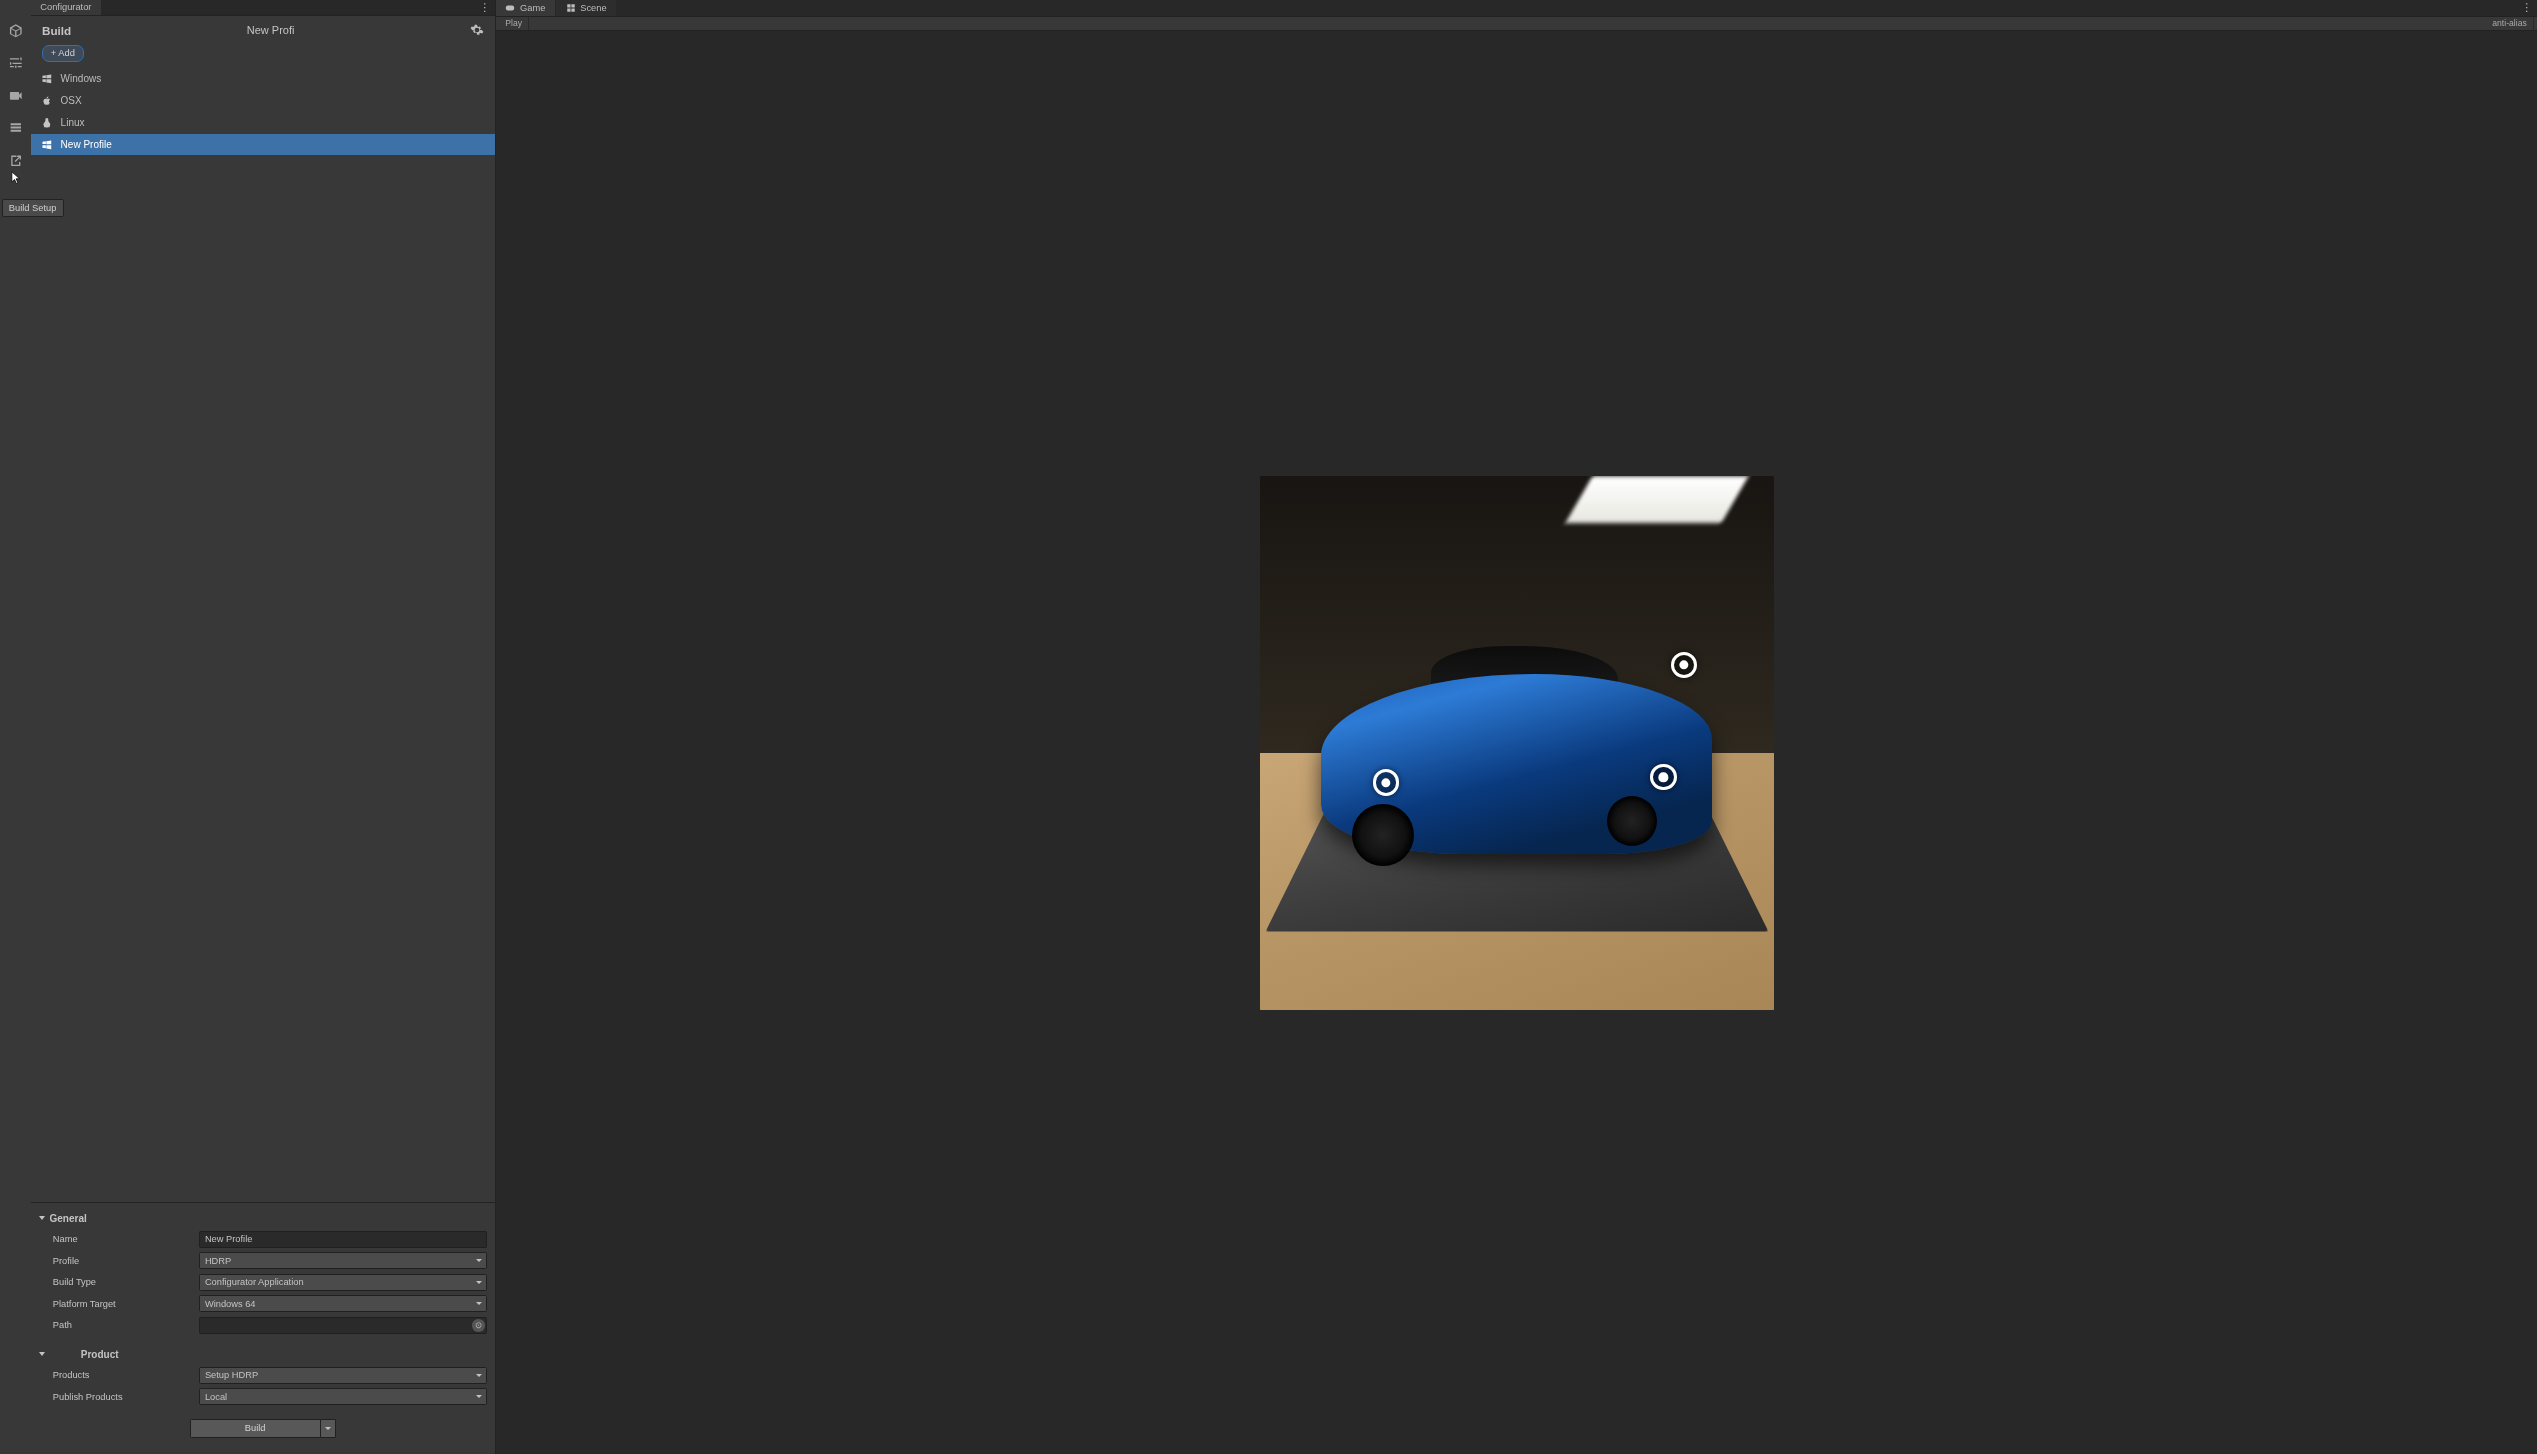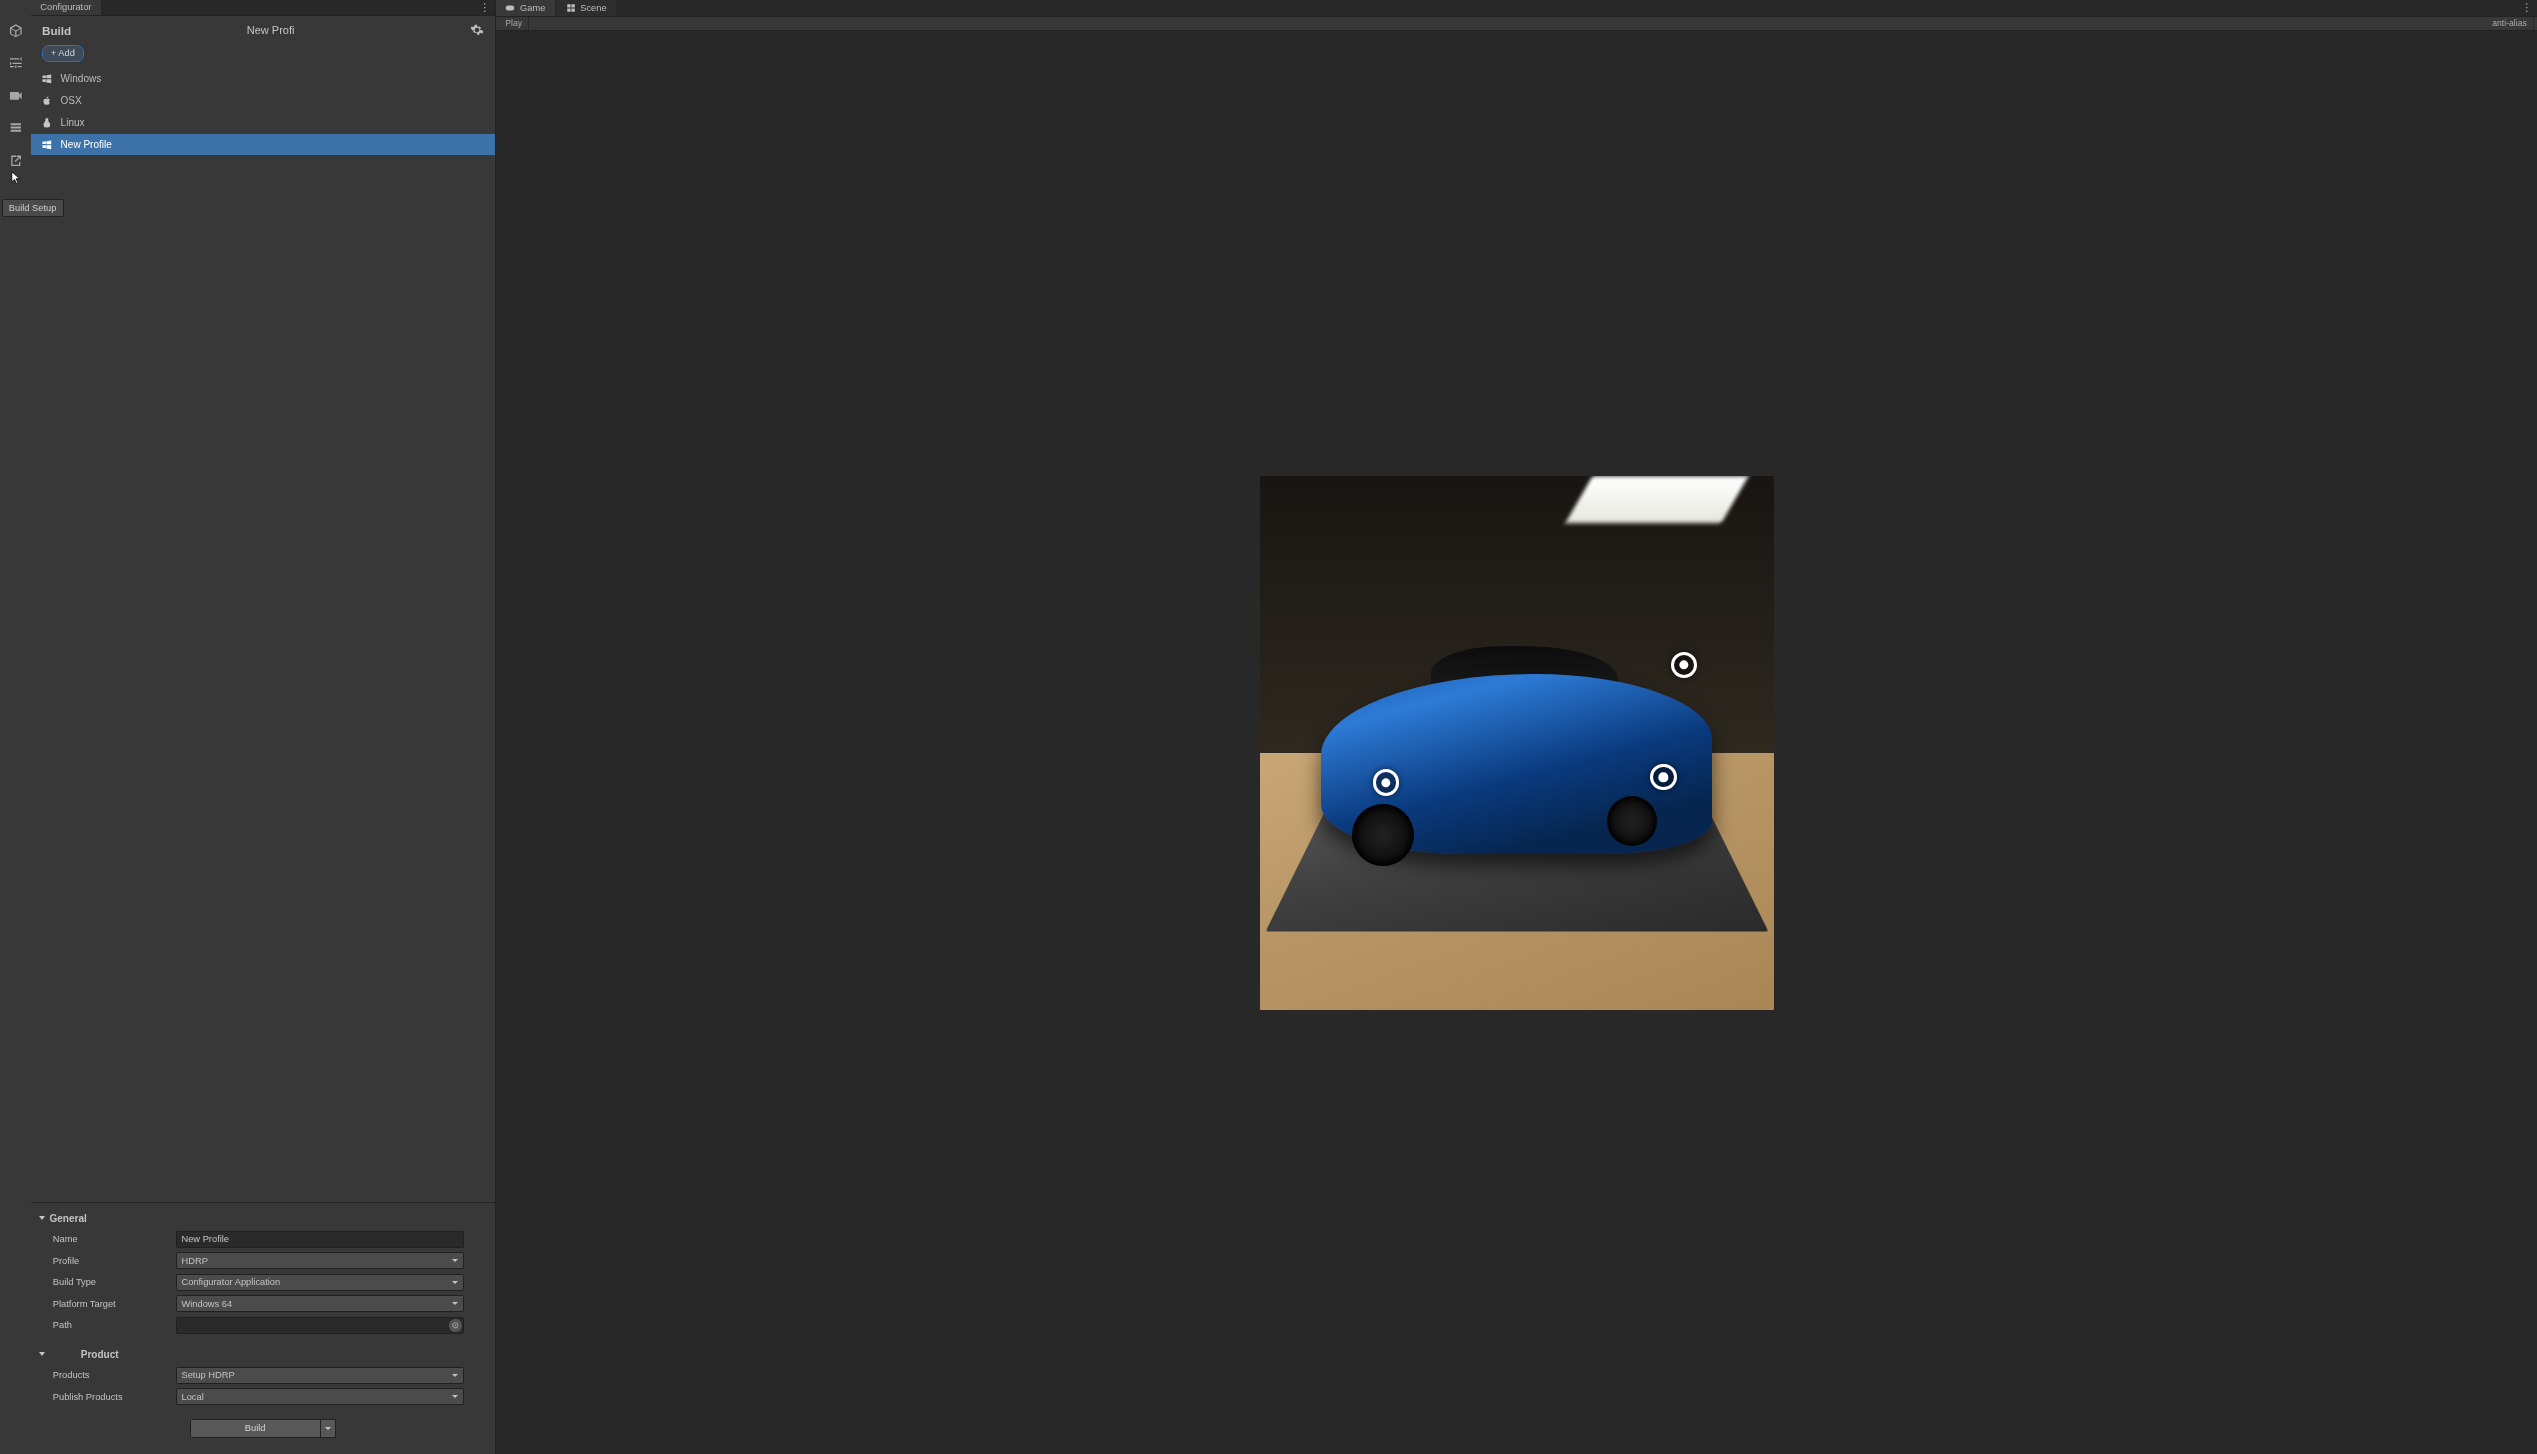--- a/index.html
+++ b/index.html
@@ -34,21 +34,21 @@
 .profile-item .pi-icon { width: 12.5px; height: 12.5px; display: flex; align-items: center; justify-content: center; }
 .profile-item .pi-icon svg { width: 11.7px; height: 11.7px; fill: #c4c4c4; }
 .profile-item.selected .pi-icon svg { fill: #fff; }
 .profile-item .pi-label { font-size: 10px; }
 
 .list-filler { flex: 1; min-height: 117px; }
 
 .inspector { border-top: 0.8px solid #232323; padding: 4.7px 7.8px 11px 7.8px; }
 .section-hdr { display: flex; align-items: center; gap: 4.7px; padding: 4.7px 0; font-weight: 600; font-size: 10px; color: #c4c4c4; }
 .caret { width: 0; height: 0; border-left: 3.9px solid transparent; border-right: 3.9px solid transparent; border-top: 4.7px solid #c4c4c4; }
-.field-row { display: flex; align-items: center; padding: 2.3px 0 2.3px 14px; }
+.field-row { display: flex; align-items: center; padding: 2.3px 0 2.3px 14px; justify-content: space-between; }
 .field-label { width: 123px; font-size: 9.3px; color: #c4c4c4; }
 .field-ctrl { flex: 1; max-width: 288px; }
 .text-input { width: 100%; background: #2a2a2a; border: 0.8px solid #202020; color: #c4c4c4; padding: 3.1px 4.7px; border-radius: 1.6px; font-size: 9.3px; height: 17px; }
 .dropdown { position: relative; width: 100%; background: #4b4b4b; border: 0.8px solid #202020; border-radius: 1.6px; height: 17px; display: flex; align-items: center; padding: 0 4.7px; cursor: pointer; }
 .dropdown .dd-label { flex: 1; font-size: 9.3px; color: #c4c4c4; }
 .dropdown .dd-arrow { width: 0; height: 0; border-left: 3.1px solid transparent; border-right: 3.1px solid transparent; border-top: 3.9px solid #c4c4c4; }
 .path-input-wrap { position: relative; display: flex; width: 100%; }
 .path-input-wrap .text-input { padding-right: 17px; }
 .path-btn { position: absolute; right: 2.3px; top: 2.3px; width: 12.5px; height: 12.5px; border-radius: 50%; background: #555; display: flex; align-items: center; justify-content: center; cursor: pointer; }
 .path-btn::before { content: "⊙"; color: #bbb; font-size: 8.6px; line-height: 1; }

